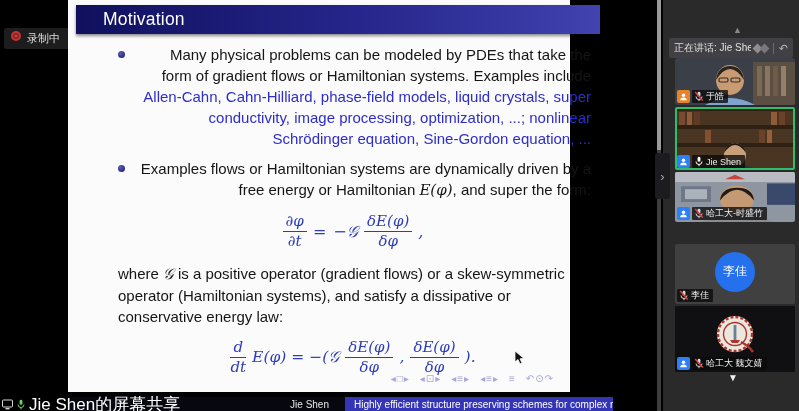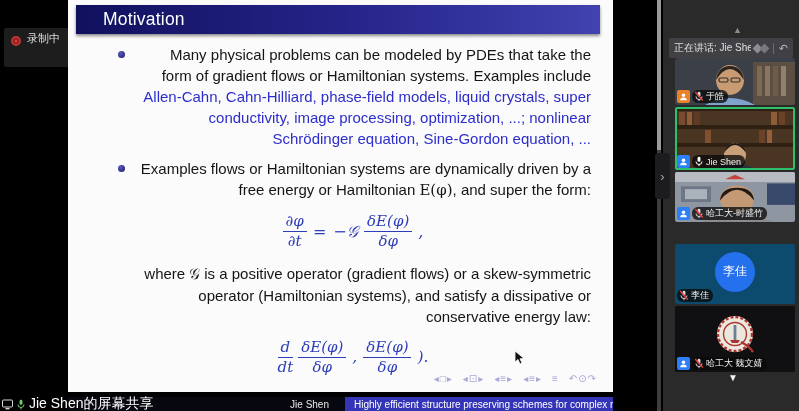--- a/index.html
+++ b/index.html
@@ -1,38 +1,38 @@
 <!DOCTYPE html>
 <html><head>
 <meta charset="utf-8">
 <style>
   html,body{margin:0;padding:0;}
   body{width:799px;height:411px;background:#000;position:relative;overflow:hidden;
        font-family:"Liberation Sans","DejaVu Sans",sans-serif;-webkit-font-smoothing:antialiased;}
 
   
   .rec-badge{position:absolute;left:4px;top:28px;background:#1d1d1d;color:#ddd;
-    font-size:11px;display:flex;align-items:flex-end;gap:6px;padding:3px 9px 21px 7px;border-radius:2px;}
+    font-size:11px;display:flex;align-items:flex-start;gap:6px;padding:3px 9px 3px 7px;border-radius:2px;}
   .rec-dot{width:10px;height:10px;border-radius:50%;border:2px solid #c03434;background:#e04040;
     box-shadow:inset 0 0 0 1.5px #7c1d1d;box-sizing:border-box;}
 
   
-  .slide{position:absolute;left:68px;top:0;width:545px;height:392px;background:#fbfbfb;color:#151515;}
+  .slide{position:absolute;left:68px;top:0;width:502px;height:392px;background:#fbfbfb;color:#151515;}
   .titlebar{position:absolute;left:8px;top:5px;width:524px;height:29px;
     background:linear-gradient(90deg,#10105e 0%,#26268c 55%,#4242b0 100%);
     box-shadow:0 2px 3px rgba(0,0,0,.45);color:#fff;font-size:17.5px;font-weight:500;
     display:flex;align-items:center;padding-left:27px;box-sizing:border-box;letter-spacing:.2px;}
   .content{position:absolute;left:48px;top:44px;width:475px;font-size:15px;line-height:21px;}
   ul.blist{list-style:none;margin:0;padding:0;text-align:right;}
   ul.blist li{position:relative;padding-left:20px;margin-bottom:9px;}
   ul.blist li .bdot{position:absolute;left:2px;top:7px;width:7px;height:7px;border-radius:50%;
     background:radial-gradient(circle at 35% 35%,#5a5ab8,#18186a);}
   .blue{color:#2d2dcc;}
-  .mathinline{font-family:"DejaVu Serif",serif;}
-  .para{margin:4px 0 6px 0;padding-left:2px;text-align:right;}
+  .mathinline{font-family:"DejaVu Serif",serif;font-style:italic;}
+  .para{margin:4px 0 6px 0;padding-left:2px;}
 
   .eqline{display:flex;justify-content:center;align-items:center;gap:5px;
     color:#2d3cb8;font-family:"DejaVu Serif",serif;font-style:italic;font-size:16px;margin:12px 0 12px 0;}
   .frac{display:inline-flex;flex-direction:column;align-items:center;line-height:1.15;font-size:15px;}
   .frac .num{border-bottom:1.3px solid currentColor;padding:0 3px 1px 3px;}
   .frac .den{padding-top:1px;}
   .eqtok{padding:0 1px;}
 
   .navrow{position:absolute;right:16px;bottom:8px;display:flex;gap:10px;color:#a8a8d8;
     font-size:10px;align-items:center;}
@@ -42,21 +42,21 @@
   .cursor{position:absolute;left:446px;top:350px;width:11px;height:15px;}
 
   
   .footer{position:absolute;left:68px;top:397px;width:545px;height:14px;display:flex;}
   .footer-author{width:277px;background:#07070f;color:#e8e8e8;font-size:10px;display:flex;
     align-items:center;justify-content:flex-end;padding-right:16px;box-sizing:border-box;}
   .footer-title{flex:1;background:#3434b6;color:#fff;font-size:10px;display:flex;align-items:center;
     padding-left:9px;white-space:nowrap;overflow:hidden;}
 
   
-  .share-label{position:absolute;left:2px;bottom:0;height:14px;color:#fff;font-size:14px;
+  .share-label{position:absolute;left:2px;bottom:0;height:14px;color:#fff;font-size:17px;
     display:flex;align-items:center;gap:3px;}
 
   
   .sidebar{position:absolute;left:663px;top:0;width:136px;height:411px;background:#2a2a2a;}
   .scroll-strip{position:absolute;left:657px;top:0;width:4px;height:411px;background:#3d3d3d;}
   .scroll-thumb{position:absolute;left:657px;top:0;width:4px;height:150px;background:#9a9a9a;}
   .collapse-handle{position:absolute;left:655px;top:153px;width:15px;height:46px;background:#1c1c20;
     border-radius:3px;color:#a8a8a8;display:flex;align-items:center;justify-content:center;
     font-size:13px;z-index:5;}
   .up-arrow{position:absolute;left:733px;top:25px;color:#8a8a8a;font-size:9px;}
@@ -72,21 +72,21 @@
   .back-arrow{color:#b5b5b8;font-size:11px;line-height:1;}
 
   .tile{position:absolute;left:675px;width:120px;border-radius:2px;overflow:hidden;background:#111;}
   .tile.active{outline:2px solid #2fbf6b;outline-offset:-2px;}
   .tile svg.vbg{display:block;width:100%;height:100%;}
   .namebar{position:absolute;left:2px;bottom:2px;display:flex;align-items:center;gap:2px;height:13px;}
   .pbadge{width:13px;height:13px;border-radius:2px;display:flex;align-items:center;justify-content:center;}
   .pbadge.orange{background:#e8832a;}
   .pbadge.blue{background:#2d7ff7;}
   .nlabel{background:rgba(10,10,10,.78);color:#f0f0f0;font-size:9px;display:flex;align-items:center;
-    gap:2px;padding:0 4px 0 2px;height:13px;border-radius:6px;white-space:nowrap;}
+    gap:2px;padding:0 4px 0 2px;height:13px;border-radius:1px;white-space:nowrap;}
   .avatar-circle{position:absolute;left:50%;top:46%;transform:translate(-50%,-50%);
     width:40px;height:40px;border-radius:50%;background:#2470ed;color:#fff;font-size:12px;
     display:flex;align-items:center;justify-content:center;}
 </style>
 </head>
 <body>
 
 <div class="rec-badge">
   <span class="rec-dot"></span>
   <span>录制中</span>
@@ -122,20 +122,21 @@
     </div>
 
     <div class="para"><span> where </span><span class="mathinline">𝒢</span><span> is a positive operator (gradient flows) or a skew-symmetric operator (Hamiltonian systems), and satisfy a dissipative or conservative energy law:</span>
     </div>
 
     <div class="eqline" style="font-size:15.5px;">
       <span class="frac">
         <span class="num">d</span>
         <span class="den">dt</span>
       </span>
+      <span class="eqtok">E(φ) = −(𝒢</span>
       <span class="frac">
         <span class="num">δE(φ)</span>
         <span class="den">δφ</span>
       </span>
       <span class="eqtok">,</span>
       <span class="frac">
         <span class="num">δE(φ)</span>
         <span class="den">δφ</span>
       </span>
       <span class="eqtok">).</span>
@@ -284,21 +285,21 @@
         <rect x="3.6" y="0.8" width="2.8" height="5" rx="1.4" fill="#d8d8d8"></rect>
         <path d="M2 5.5 a3 3 0 0 0 6 0" stroke="#d8d8d8" fill="none" stroke-width="1"></path>
         <line x1="5" y1="8.6" x2="5" y2="10.2" stroke="#d8d8d8" stroke-width="1"></line>
         <line x1="1.2" y1="1" x2="8.8" y2="9.6" stroke="#e04040" stroke-width="1.5"></line>
       </svg>
       <span>哈工大-时盛竹</span>
     </span>
   </div>
 </div>
 
-<div class="tile" style="top:244px;height:60px;background:#0c4a6e;text-align:right;">
+<div class="tile" style="top:244px;height:60px;background:#404040;text-align:right;">
   <div class="avatar-circle">
     <span>李佳</span>
   </div>
   <div class="namebar">
     <span class="nlabel">
       <svg width="10" height="11" viewBox="0 0 10 11">
         <rect x="3.6" y="0.8" width="2.8" height="5" rx="1.4" fill="#d8d8d8"></rect>
         <path d="M2 5.5 a3 3 0 0 0 6 0" stroke="#d8d8d8" fill="none" stroke-width="1"></path>
         <line x1="5" y1="8.6" x2="5" y2="10.2" stroke="#d8d8d8" stroke-width="1"></line>
         <line x1="1.2" y1="1" x2="8.8" y2="9.6" stroke="#e04040" stroke-width="1.5"></line>

